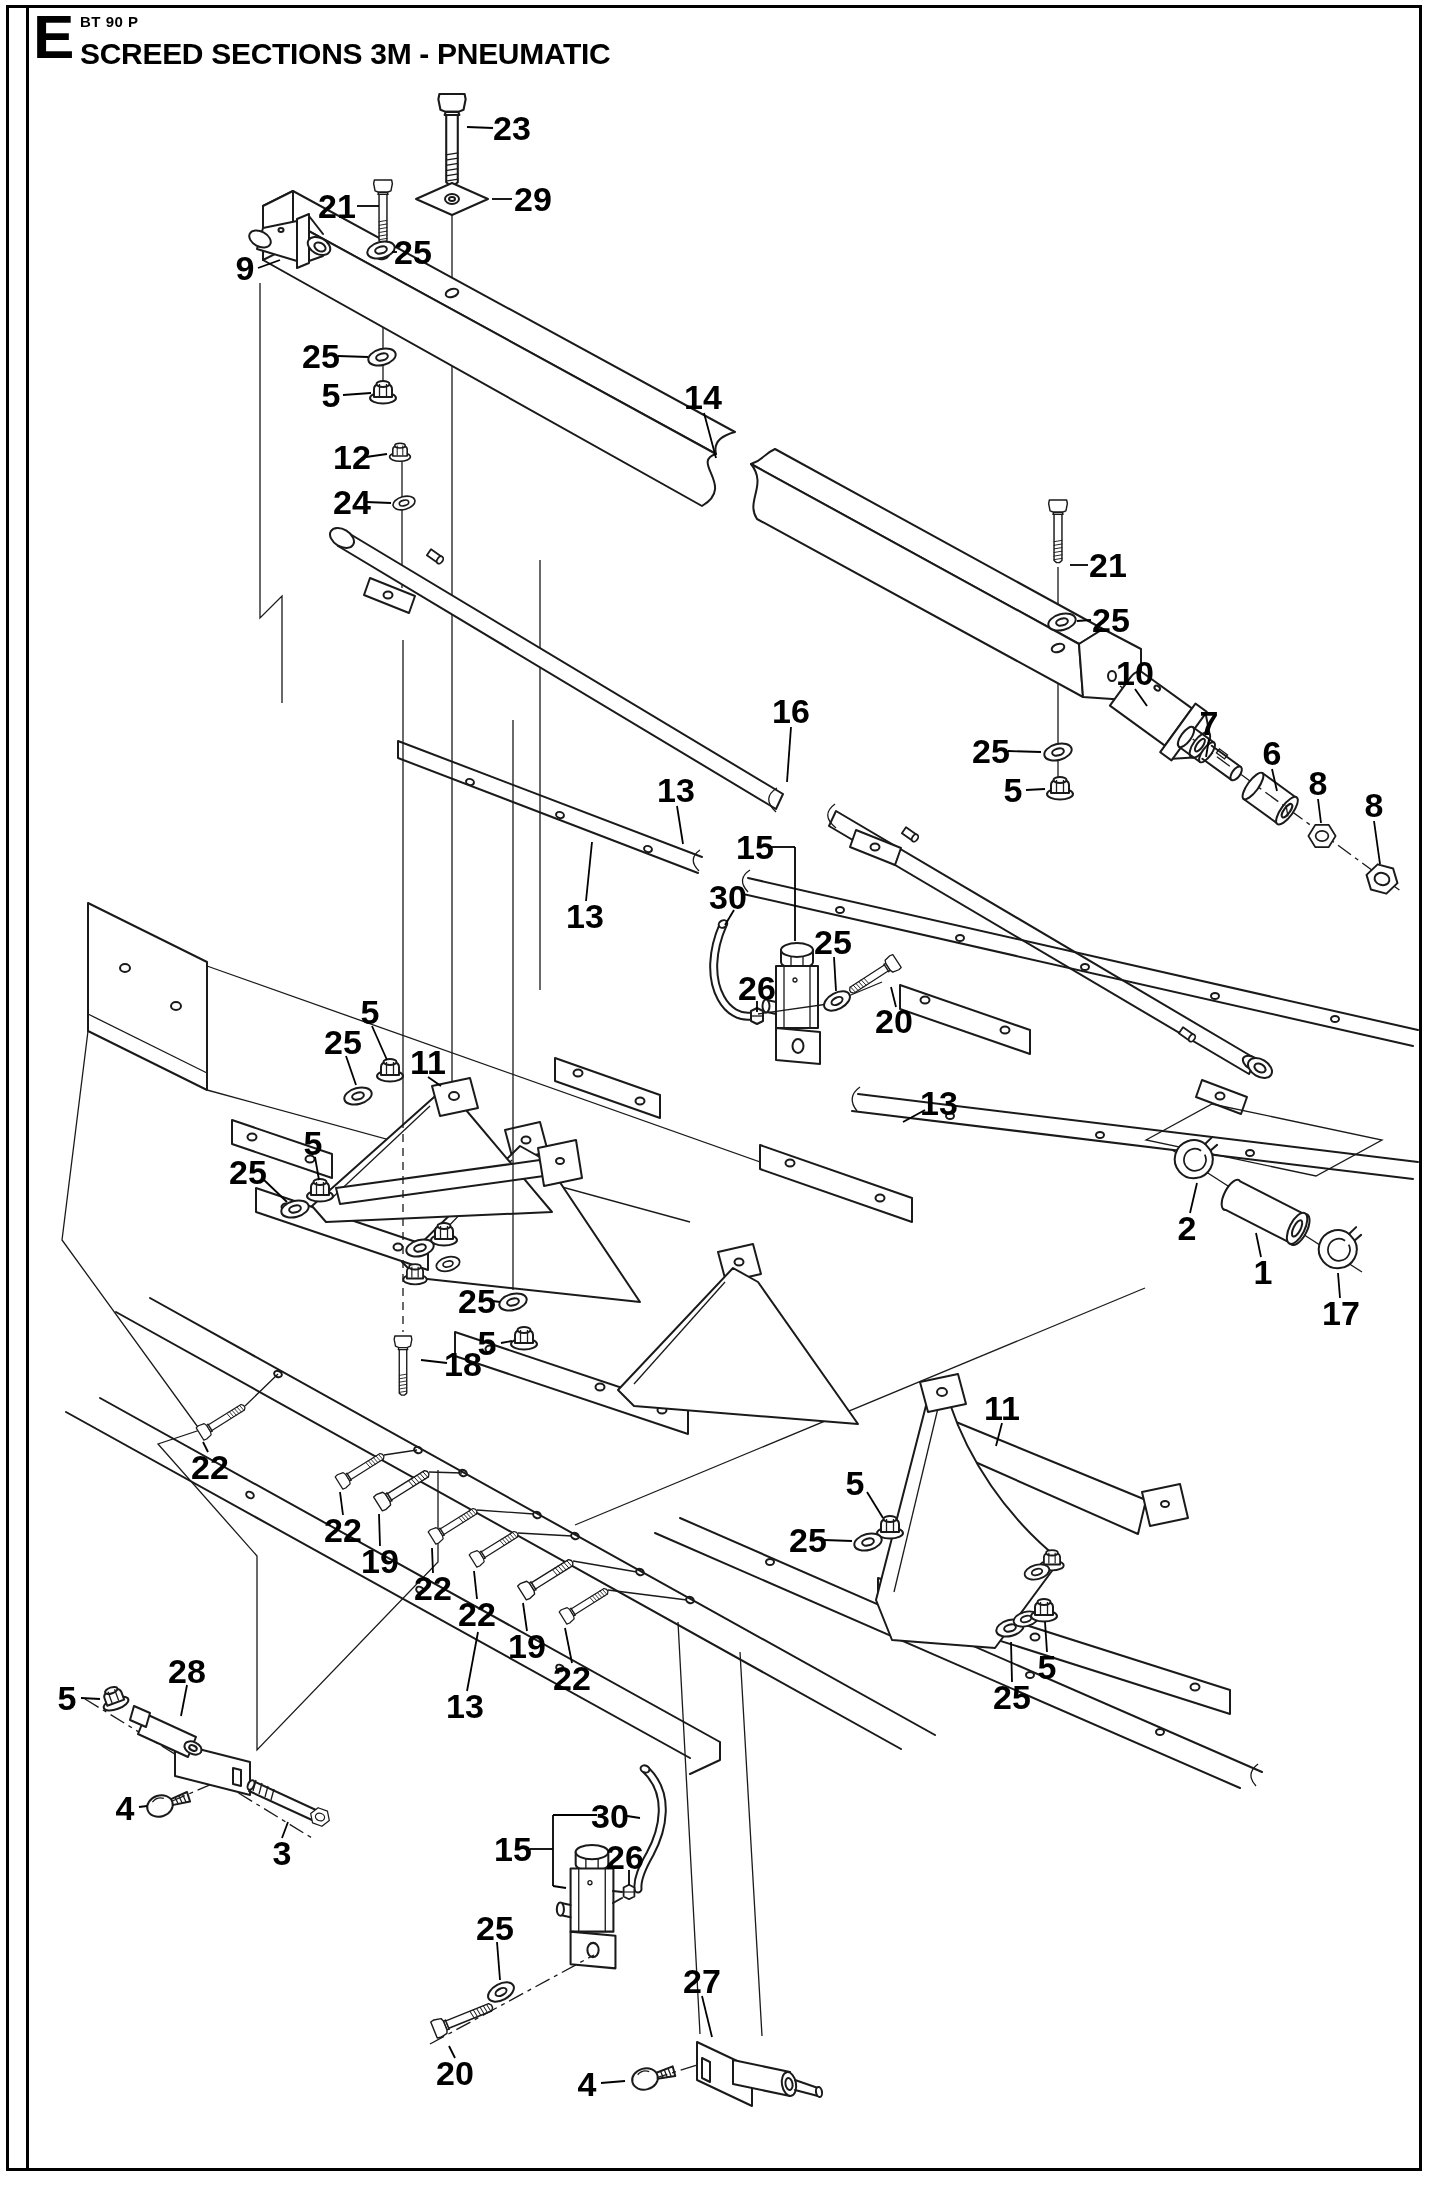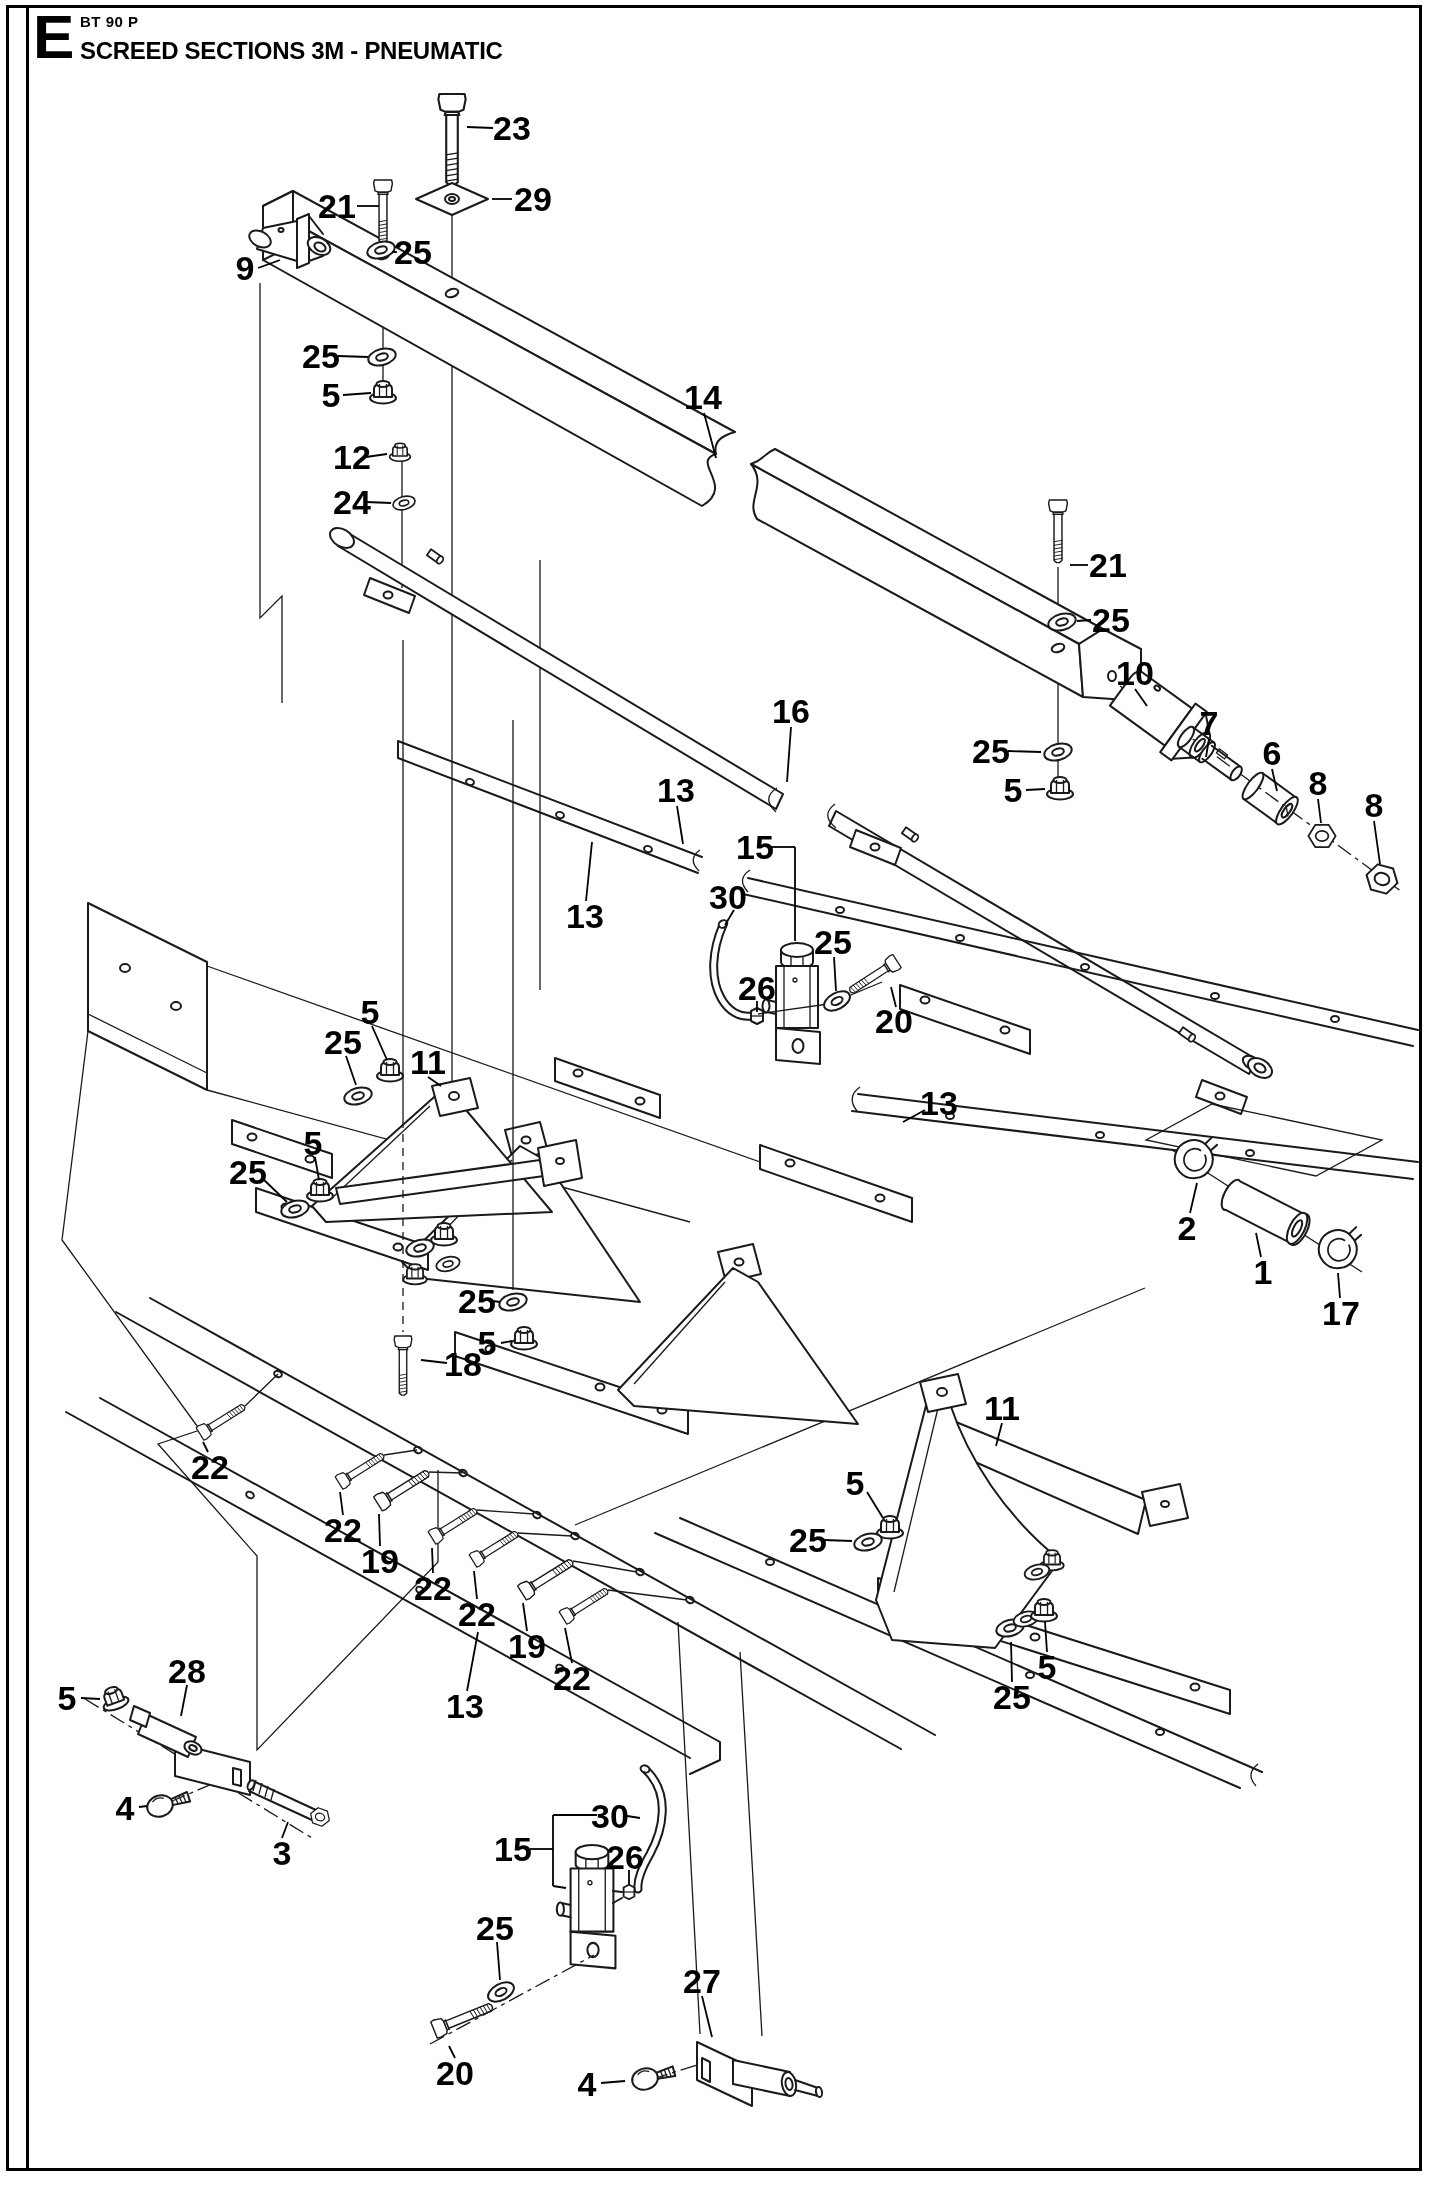--- a/index.html
+++ b/index.html
@@ -2,21 +2,21 @@
 <html><head>
 <meta charset="utf-8">
 <style>
   html,body{margin:0;padding:0;background:#e8e8e8;}
   .page{position:relative;width:1445px;height:2189px;background:#fff;overflow:hidden;
         font-family:"Liberation Sans",sans-serif;}
   .frame{position:absolute;left:6px;top:5px;width:1410px;height:2160px;border:3px solid #000;}
   .frame-left2{position:absolute;left:26px;top:5px;width:3px;height:2163px;background:#000;}
   .hdr-e{position:absolute;left:33px;top:6px;font-size:62px;font-weight:700;color:#000;line-height:1;}
   .hdr-model{position:absolute;left:80px;top:13px;font-size:15px;font-weight:700;color:#000;letter-spacing:.5px;}
-  .hdr-title{position:absolute;left:80px;top:37px;font-size:24px;font-weight:700;color:#000;letter-spacing:-0.3px;}
+  .hdr-title{position:absolute;left:80px;top:37px;font-size:30px;font-weight:700;color:#000;letter-spacing:-0.3px;}
   svg{position:absolute;left:0;top:0;}
   svg *{vector-effect:none;}
   .s  {stroke:#1a1a1a;fill:none;stroke-width:2;stroke-linejoin:round;stroke-linecap:round;}
   .f  {stroke:#1a1a1a;fill:#fff;stroke-width:2;stroke-linejoin:round;stroke-linecap:round;}
   .thin{stroke:#1a1a1a;fill:none;stroke-width:1.3;}
   .med {stroke:#1a1a1a;fill:none;stroke-width:1.7;}
   .dsh {stroke:#1a1a1a;fill:none;stroke-width:1.3;stroke-dasharray:8 6;}
   .axd {stroke:#1a1a1a;fill:none;stroke-width:1.3;stroke-dasharray:16 5 4 5;}
   .hose1{stroke:#1a1a1a;fill:none;stroke-width:9;stroke-linecap:round;}
   .hose2{stroke:#fff;fill:none;stroke-width:5;stroke-linecap:round;}

